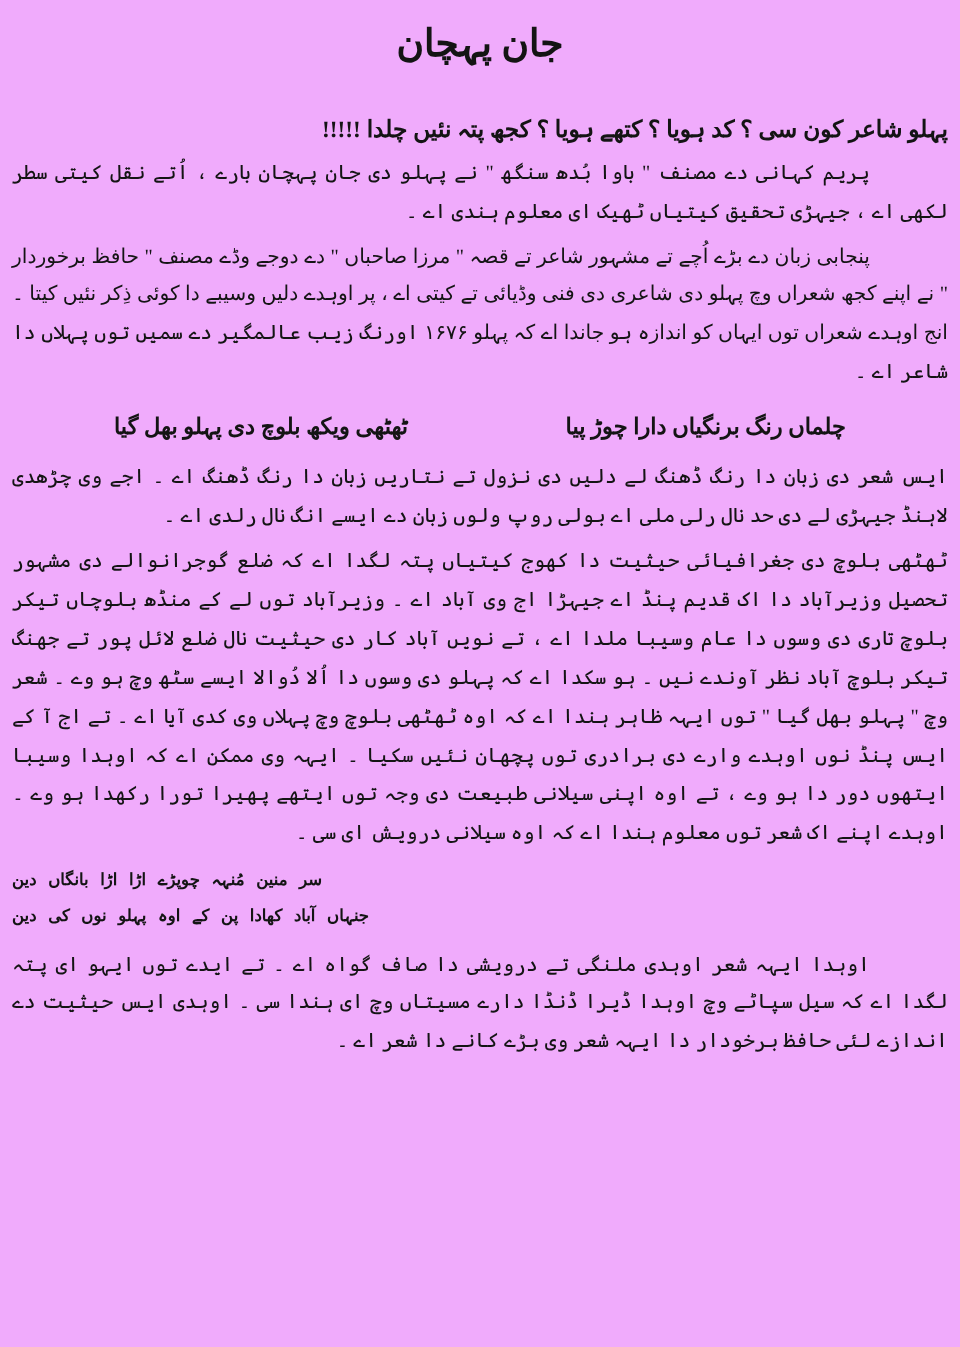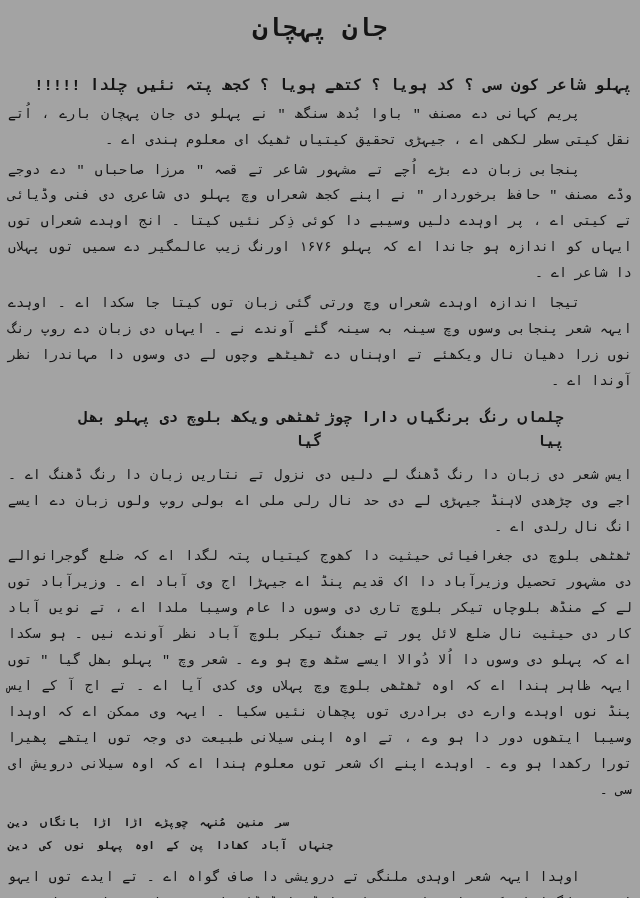--- a/index.html
+++ b/index.html
@@ -5,24 +5,24 @@
   html, body {
     margin: 0;
     padding: 0;
     background: #ffffff;
   }
   .page {
     position: relative;
     width: 640px;
     height: 898px;
     margin: 0 auto;
-    background: #a3a3a3;
+    background: #f0abfc;
     color: #141414;
     direction: rtl;
-    font-family: Liberation Mono, monospace;
+    font-family: Liberation Serif, serif;
     overflow: hidden;
     box-sizing: border-box;
     padding: 10px 8px 6px 8px;
   }
   .title {
     text-align: center;
     font-size: 25px;
     font-weight: bold;
     margin: 4px 0 0 0;
     line-height: 1.3;
@@ -67,21 +67,20 @@
 <div class="page">
 
   <h1 class="title">جان پہچان</h1>
 
   <div class="question">پہلو شاعر کون سی ؟ کد ہویا ؟ کتھے ہویا ؟ کجھ پتہ نئیں چلدا !!!!!</div>
 
   <p class="body indent">پریم کہانی دے مصنف " باوا بُدھ سنگھ " نے پہلو دی جان پہچان بارے ، اُتے نقل کیتی سطر لکھی اے ، جیہڑی تحقیق کیتیاں ٹھیک ای معلوم ہندی اے ۔</p>
 
   <p class="body indent">پنجابی زبان دے بڑے اُچے تے مشہور شاعر تے قصہ " مرزا صاحباں " دے دوجے وڈے مصنف " حافظ برخوردار " نے اپنے کجھ شعراں وچ پہلو دی شاعری دی فنی وڈیائی تے کیتی اے ، پر اوہدے دلیں وسیبے دا کوئی ذِکر نئیں کیتا ۔ انج اوہدے شعراں توں ایہاں کو اندازہ ہو جاندا اے کہ پہلو ۱۶۷۶ اورنگ زیب عالمگیر دے سمیں توں پہلاں دا شاعر اے ۔</p>
 
-  <p class="body indent">تیجا اندازہ اوہدے شعراں وچ ورتی گئی زبان توں کیتا جا سکدا اے ۔ اوہدے ایہہ شعر پنجابی وسوں وچ سینہ بہ سینہ گئے آوندے نے ۔ ایہاں دی زبان دے روپ رنگ نوں زرا دھیان نال ویکھئے تے اوہناں دے ٹھیٹھے وچوں لے دی وسوں دا مہاندرا نظر آوندا اے ۔</p>
 
   <div class="couplet-split">
     <span class="hemistich">چلماں رنگ برنگیاں دارا چوڑ پیا</span>
     <span class="hemistich">ٹھٹھی ویکھ بلوچ دی پہلو بھل گیا</span>
   </div>
 
   <p class="body">ایس شعر دی زبان دا رنگ ڈھنگ لے دلیں دی نزول تے نتاریں زبان دا رنگ ڈھنگ اے ۔ اجے وی چڑھدی لاہنڈ جیہڑی لے دی حد نال رلی ملی اے بولی روپ ولوں زبان دے ایسے انگ نال رلدی اے ۔</p>
 
   <p class="body">ٹھٹھی بلوچ دی جغرافیائی حیثیت دا کھوج کیتیاں پتہ لگدا اے کہ ضلع گوجرانوالے دی مشہور تحصیل وزیرآباد دا اک قدیم پنڈ اے جیہڑا اج وی آباد اے ۔ وزیرآباد توں لے کے منڈھ بلوچاں تیکر بلوچ تاری دی وسوں دا عام وسیبا ملدا اے ، تے نویں آباد کار دی حیثیت نال ضلع لائل پور تے جھنگ تیکر بلوچ آباد نظر آوندے نیں ۔ ہو سکدا اے کہ پہلو دی وسوں دا اُلا دُوالا ایسے سٹھ وچ ہو وے ۔ شعر وچ " پہلو بھل گیا " توں ایہہ ظاہر ہندا اے کہ اوہ ٹھٹھی بلوچ وچ پہلاں وی کدی آیا اے ۔ تے اج آ کے ایس پنڈ نوں اوہدے وارے دی برادری توں پچھان نئیں سکیا ۔ ایہہ وی ممکن اے کہ اوہدا وسیبا ایتھوں دور دا ہو وے ، تے اوہ اپنی سیلانی طبیعت دی وجہ توں ایتھے پھیرا تورا رکھدا ہو وے ۔ اوہدے اپنے اک شعر توں معلوم ہندا اے کہ اوہ سیلانی درویش ای سی ۔</p>
 

